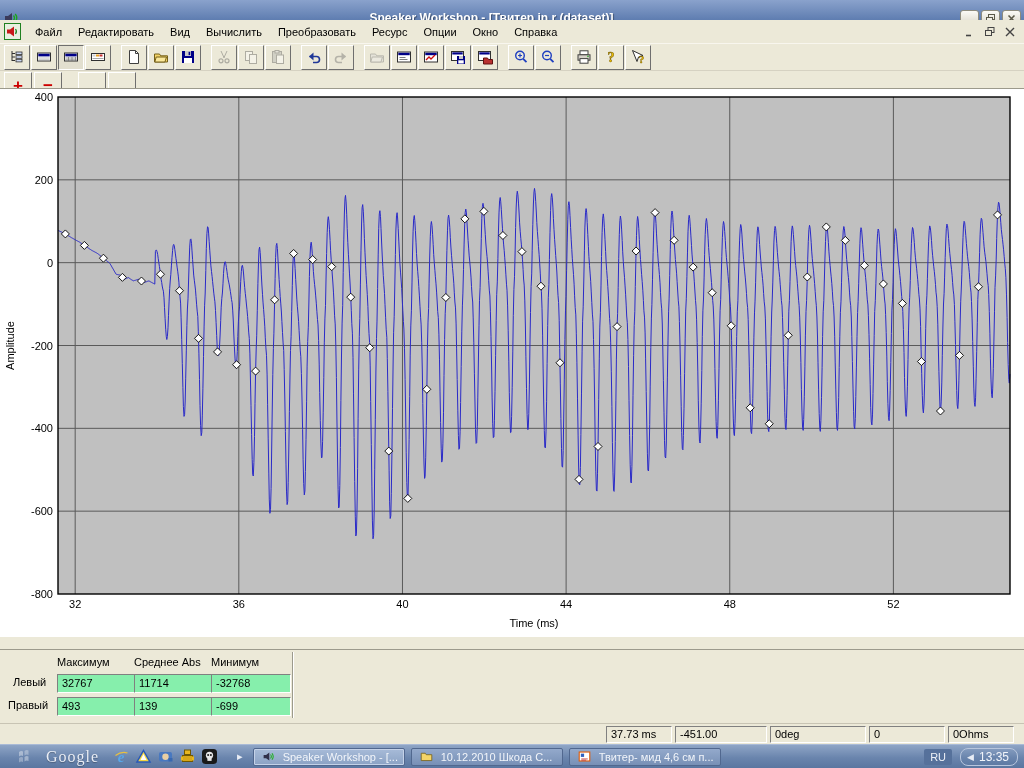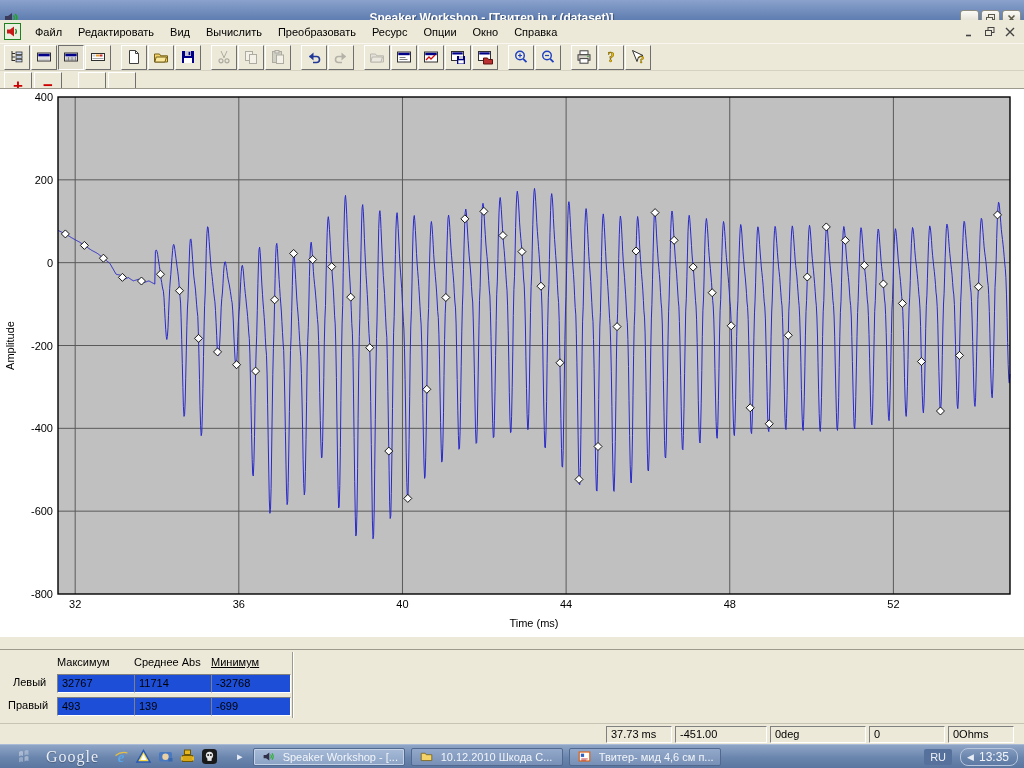--- a/index.html
+++ b/index.html
@@ -43,21 +43,21 @@
   .tb2gap{width:14px;}
   
   .chart-area{position:absolute;top:88px;left:0;width:1024px;height:549px;background:#FFFFFF;
     border-top:1px solid #9C9A8C;box-sizing:border-box;}
   
   .stats-panel{position:absolute;top:649px;left:0;width:1024px;height:74px;background:#ECE9D8;
     border-top:1px solid #9C9A8C;box-sizing:border-box;}
   .stat-head{position:absolute;font-size:11px;}
   .stat-label{position:absolute;font-size:11px;}
   .stat-box{position:absolute;width:74px;height:17px;border:1px solid;
-    border-color:#808080 #FFFFFF #FFFFFF #808080;background:#1d4ed8;
+    border-color:#808080 #FFFFFF #FFFFFF #808080;background:#86efac;
     font-size:11px;line-height:16px;padding-left:4px;box-sizing:content-box;}
   .stats-divider{position:absolute;left:292px;top:2px;width:1px;height:66px;background:#9C9A8C;
     box-shadow:1px 0 0 #fff;}
   
   .statusbar{position:absolute;top:723px;left:0;width:1024px;height:21px;background:#ECE9D8;
     border-top:1px solid #C8C4B4;box-sizing:border-box;display:flex;align-items:center;
     justify-content:flex-end;padding-right:10px;gap:3px;}
   .status-box{height:15px;border:1px solid;border-color:#808080 #FFFFFF #FFFFFF #808080;
     font-size:11px;line-height:14px;padding-left:4px;background:#ECE9D8;}
   
@@ -412,21 +412,21 @@
         <text x="893.4035238504512" y="519" font-size="11" text-anchor="middle" fill="#000" font-family="Liberation Sans, sans-serif">52</text>
         <text x="534" y="538" font-size="11" text-anchor="middle" fill="#000" font-family="Liberation Sans, sans-serif">Time (ms)</text>
         <text x="14" y="256.5" font-size="11" text-anchor="middle" fill="#000" font-family="Liberation Sans, sans-serif" transform="rotate(-90 14 256.5)">Amplitude</text>
       </svg>
   </div>
 
   <div class="stats-panel" id="stats-panel">
     <div class="stats-divider"></div>
   <div class="stat-head" style="left: 57px; top: 6px; text-align: right;">Максимум</div>
       <div class="stat-head" style="left: 134px; top: 6px;">Среднее Abs</div>
-      <div class="stat-head" style="left: 211px; top: 6px; text-decoration: underline;">Минимум</div>
+      <div class="stat-head" style="left: 211px; top: 6px;">Минимум</div>
       <div class="stat-label" style="left: 13px; top: 26px;">Левый</div>
       <div class="stat-box" style="left: 57px; top: 24px;">32767</div>
       <div class="stat-box" style="left: 134px; top: 24px;">11714</div>
       <div class="stat-box" style="left: 211px; top: 24px;">-32768</div>
       <div class="stat-label" style="left: 8px; top: 49px;">Правый</div>
       <div class="stat-box" style="left: 57px; top: 47px;">493</div>
       <div class="stat-box" style="left: 134px; top: 47px;">139</div>
       <div class="stat-box" style="left: 211px; top: 47px;">-699</div>
     </div>
 

